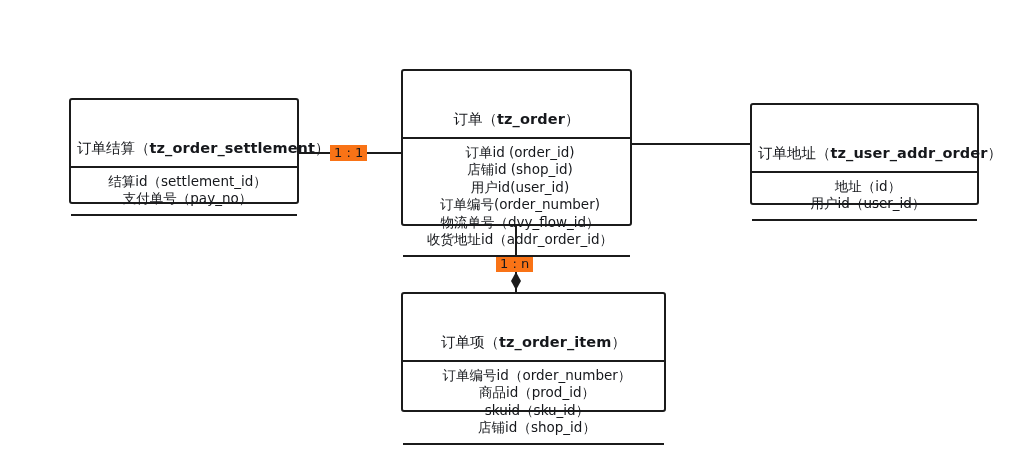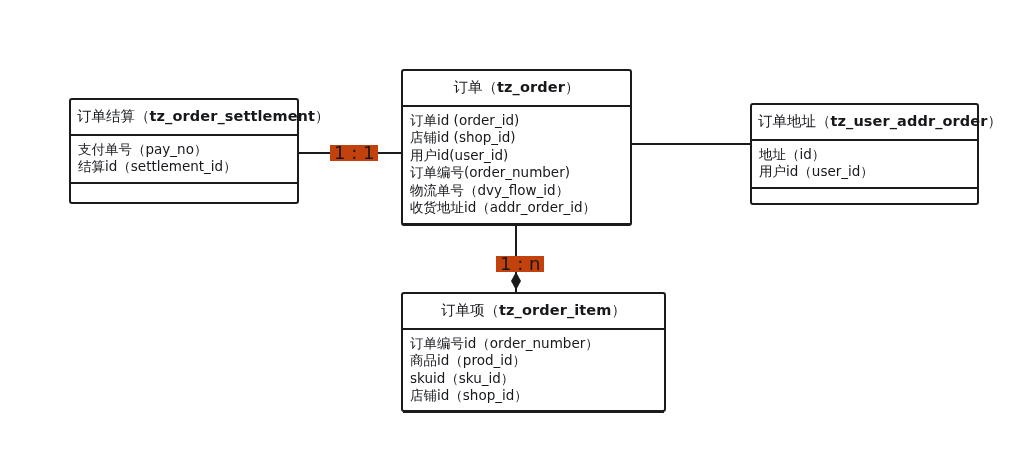--- a/index.html
+++ b/index.html
@@ -30,37 +30,39 @@
   .entity-title {
     box-sizing: border-box;
     width: 100%;
     border-bottom: 2px solid #1b1b1b;
     text-align: center;
     color: #16181c;
     font-size: 14.5px;
     line-height: 1;
     padding: 9px 6px 10px 6px;
     white-space: nowrap;
+    margin-top: 32px;
   }
   .entity-title .tbl {
     font-family: "DejaVu Sans", "Liberation Sans", sans-serif;
     font-weight: bold;
     letter-spacing: 0.1px;
   }
   .entity-fields {
     box-sizing: border-box;
     width: 100%;
     border-bottom: 2px solid #1b1b1b;
     padding: 5px 0 6px 7px;
   }
   .field-row {
     color: #16181c;
     font-size: 13.5px;
     line-height: 17.6px;
     white-space: nowrap;
+    text-align: center;
   }
   .entity-foot {
     box-sizing: border-box;
     width: 100%;
   }
 
   
   .hline {
     position: absolute;
     height: 0;
@@ -68,23 +70,23 @@
     z-index: 1;
   }
   .vline {
     position: absolute;
     width: 0;
     border-left: 2px solid #1b1b1b;
     z-index: 1;
   }
   .edge-label {
     position: absolute;
-    background: #c2410c;
+    background: #f97316;
     color: #16181c;
-    font-size: 18px;
+    font-size: 13px;
     line-height: 14px;
     padding: 1px 4px;
     white-space: nowrap;
     z-index: 2;
   }
   .diamond {
     position: absolute;
     width: 0;
     height: 0;
     z-index: 2;
@@ -120,22 +122,22 @@
 
   <div class="vline" style="left:515px; top:226px; height:66px;"></div>
   <div class="edge-label" style="left:496px; top:256px;">1 : n</div>
   <div class="diamond" style="left:511px; top:272px;"></div>
 
   <div class="entity" style="left:69px; top:98px; width:230px; height:106px;">
     <div class="entity-title">
       <span>订单结算</span><span>（</span><span class="tbl">tz_order_settlement</span><span>）</span>
     </div>
     <div class="entity-fields">
+      <div class="field-row">结算id（settlement_id）</div>
       <div class="field-row">支付单号（pay_no）</div>
-      <div class="field-row">结算id（settlement_id）</div>
     </div>
     <div class="entity-foot"></div>
   </div>
 
   <div class="entity" style="left:401px; top:69px; width:231px; height:157px;">
     <div class="entity-title">
       <span>订单</span><span>（</span><span class="tbl">tz_order</span><span>）</span>
     </div>
     <div class="entity-fields">
       <div class="field-row">订单id (order_id)</div>

